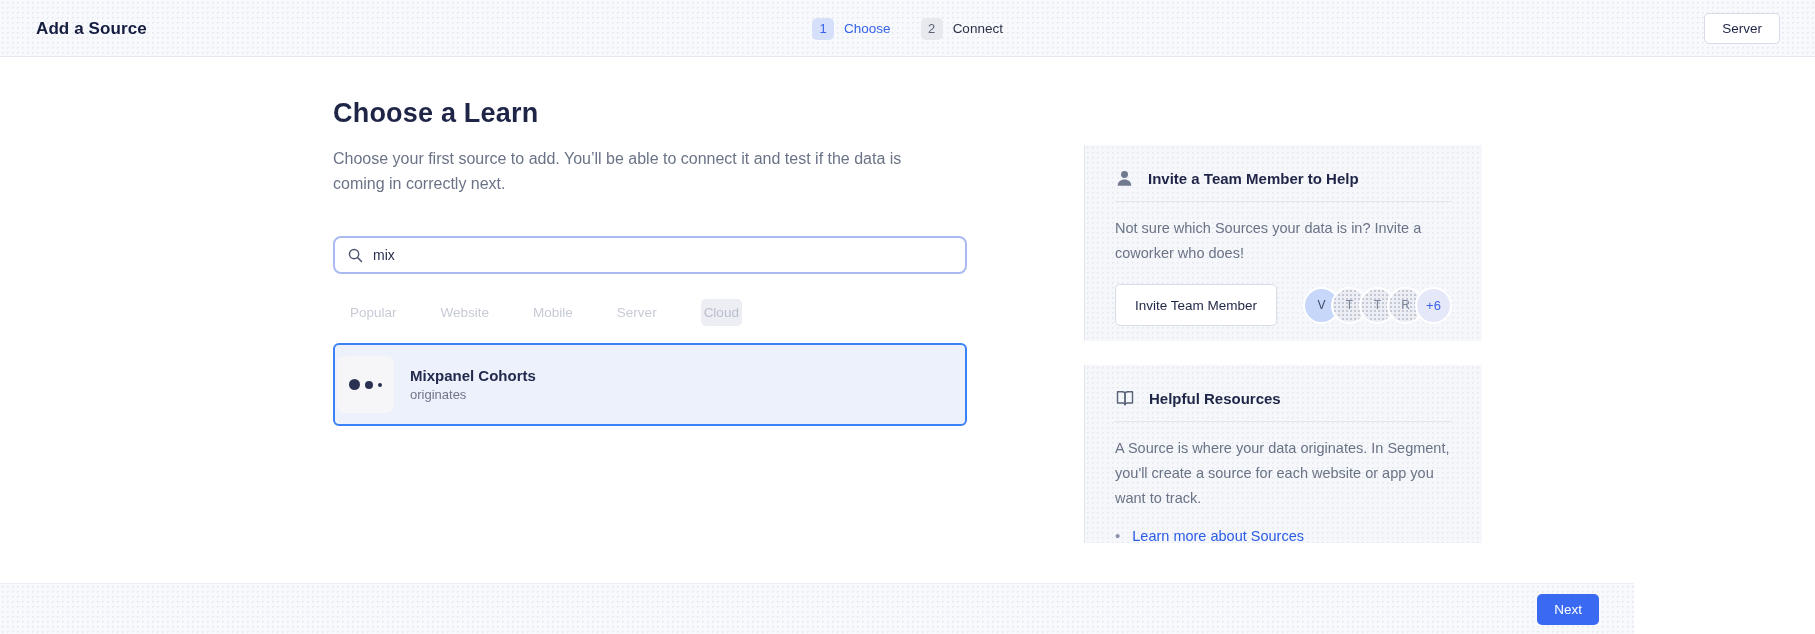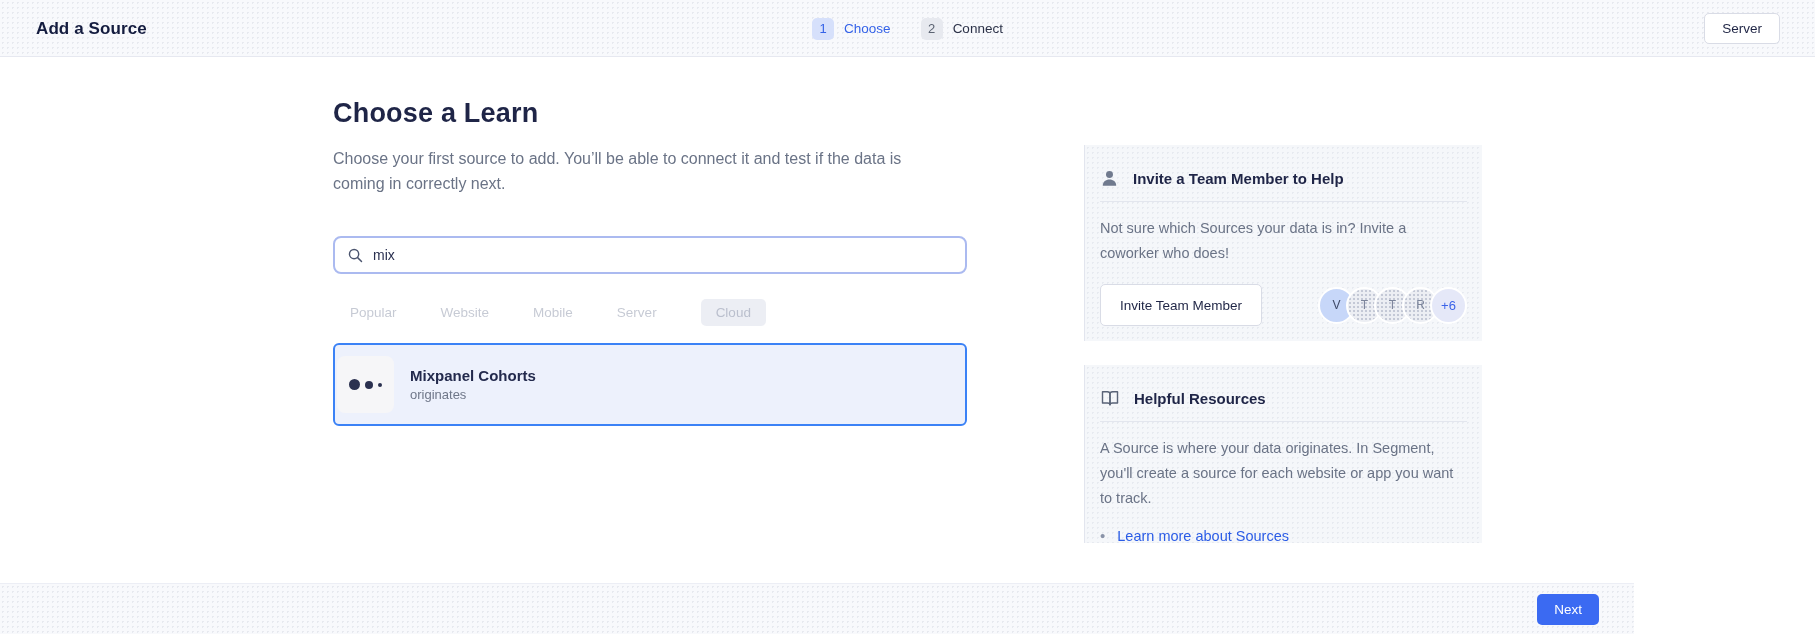--- a/index.html
+++ b/index.html
@@ -70,21 +70,21 @@
     border:none; outline:none; flex:1; background:transparent;
     font-family:inherit; font-size:14px; color:#2a3050;
   }
   .tabs {
     position:absolute; left:350px; top:288px; height:28px;
     display:flex; align-items:center; gap:44px;
   }
   .tab { font-size:13.5px; color:rgba(105,115,142,0.38); cursor:default;margin-top:20px; }
   .tab.pill {
     background:rgba(188,195,214,0.28);
-    border-radius:5px; padding:6px 15px;
+    border-radius:5px; padding:6px 3px;
   }
   .result-card {
     position:absolute; left:333px; top:343px; width:634px; height:83px;
     background:#edf1fc; border:2px solid #3b82f6; border-radius:6px;
     display:flex; align-items:center; padding:0 2px; gap:16px; cursor:pointer;
   }
   .result-logo {
     width:57px; height:57px; border-radius:8px; background:#f6f6f8;
     display:flex; align-items:center; justify-content:center; gap:5px;
   }
@@ -94,21 +94,21 @@
   .result-name { font-size:15px; font-weight:bold; color:#232a4d; }
   .result-cat  { font-size:13px; color:#6f7789; margin-top:3px; }
 
   
   .side-card {
     position:absolute; left:1084px; width:398px;
     background-color:#f5f7fa;
     background-image: radial-gradient(rgba(110,122,155,0.10) 1px, transparent 1px);
     background-size:5px 5px;
     border-left:1px solid #e2e5ee;
-    padding:0 15px;
+    padding:0 30px;
   }
   .card-invite   { top:145px; height:196px; }
   .card-resources{ top:365px; height:178px; overflow:hidden; }
   .side-head {
     display:flex; align-items:center; gap:14px;
     margin-top:19px; height:28px;
   }
   .side-title { font-size:15px; font-weight:bold; color:#1f2547; }
   .side-divider { border:none; border-top:1px solid #e3e6ee; margin-top:9px; }
   .side-body {

